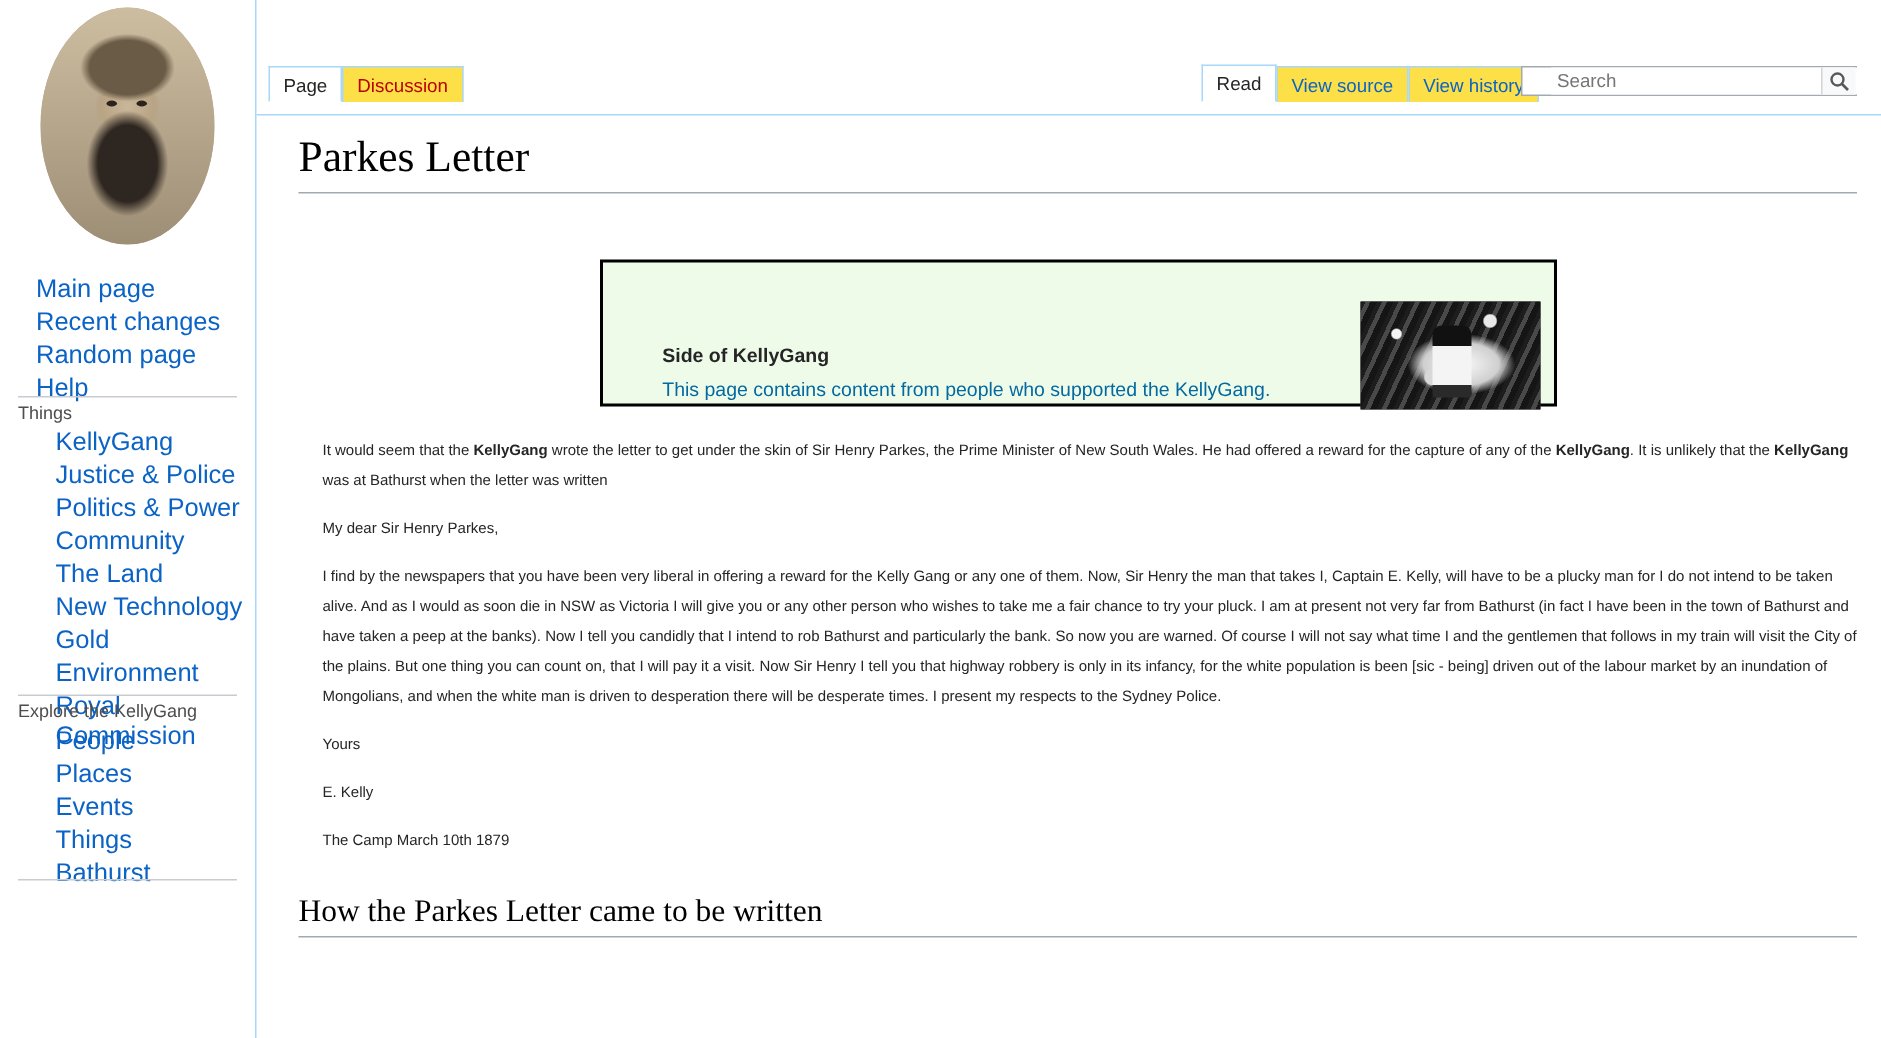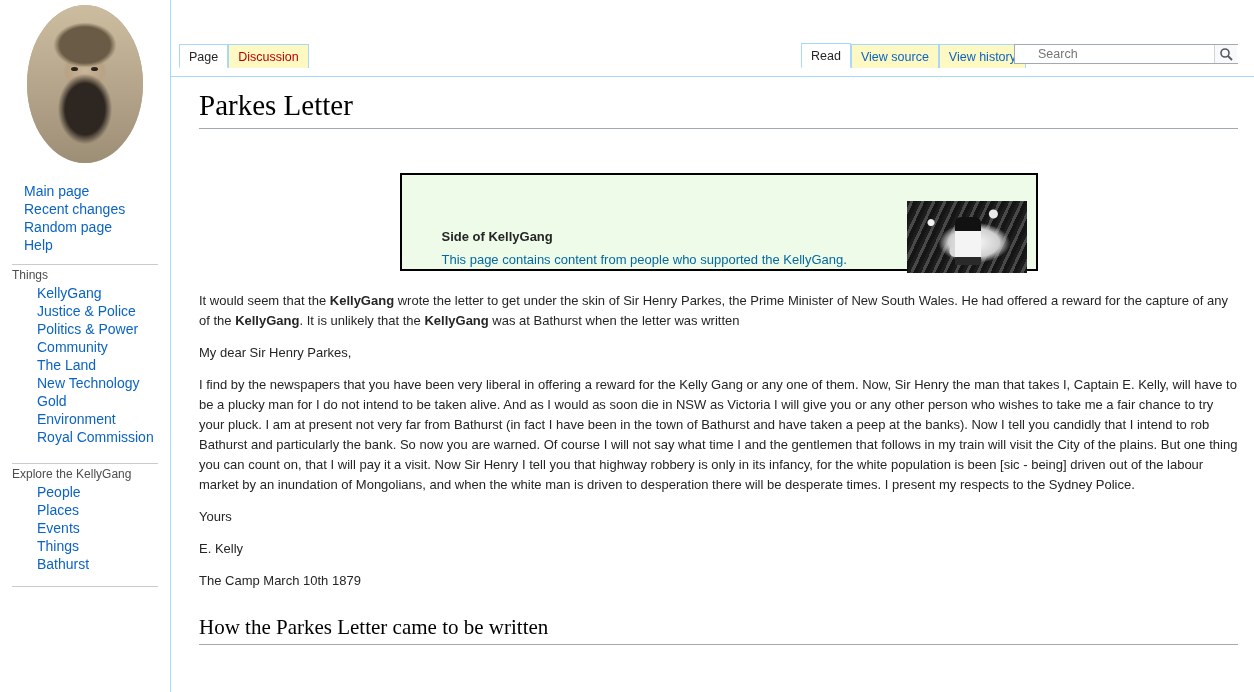--- a/index.html
+++ b/index.html
@@ -76,21 +76,21 @@
   .nav-heading {
     color: #4d4d4d;
     font-size: 12px;
     padding: 0 0 2px 12px;
   }
   .nav-list { list-style: none; margin: 0; padding: 0; }
   .nav-list li { padding: 1px 0 1px 0; }
   .nav-list a {
     color: #0b63c5;
     text-decoration: none;
-    font-size: 14px;
+    font-size: 17px;
   }
   .nav-list.indent a { padding-left: 37px; display: block; }
   .nav-list.flush a { padding-left: 24px; display: block; }
 
   .portal-rule {
     position: absolute;
     left: 12px;
     width: 146px;
     border-top: 1px solid #c8ccd1;
     height: 0;
@@ -120,21 +120,21 @@
     right: 228px;
     top: 44px;
     display: flex;
     align-items: flex-end;
     height: 24px;
   }
   .tab {
     font-size: 12.5px;
     padding: 5px 9px 4px 9px;
     color: #0b63c5;
-    background: #fef9c3;
+    background: #fde047;
     border: 1px solid #a7d7f9;
     border-bottom: none;
     line-height: 14px;
     cursor: pointer;
     white-space: nowrap;
   }
   .tab.selected {
     background: #ffffff;
     color: #252525;
     border-bottom: 1px solid #ffffff;
@@ -248,23 +248,23 @@
     position: absolute;
     left: 48px;
     top: 16px;
     width: 26px;
     height: 48px;
     background: linear-gradient(to bottom, #111 0 14px, #f4f4f4 14px 40px, #2a2a2a 40px 48px);
     border-radius: 6px 6px 2px 2px;
   }
 
   p.para {
-    margin: 12px 0 0 0;
+    margin: 12px 0 0 16px;
     line-height: 20px;
-    font-size: 13px;
+    font-size: 10px;
     color: #252525;
   }
   p.para.first { margin-top: 20px; }
   h2.section {
     font-family: "Liberation Serif", serif;
     font-size: 21px;
     font-weight: normal;
     margin: 24px 0 0 0;
     padding-bottom: 4px;
     border-bottom: 1px solid #a2a9b1;

